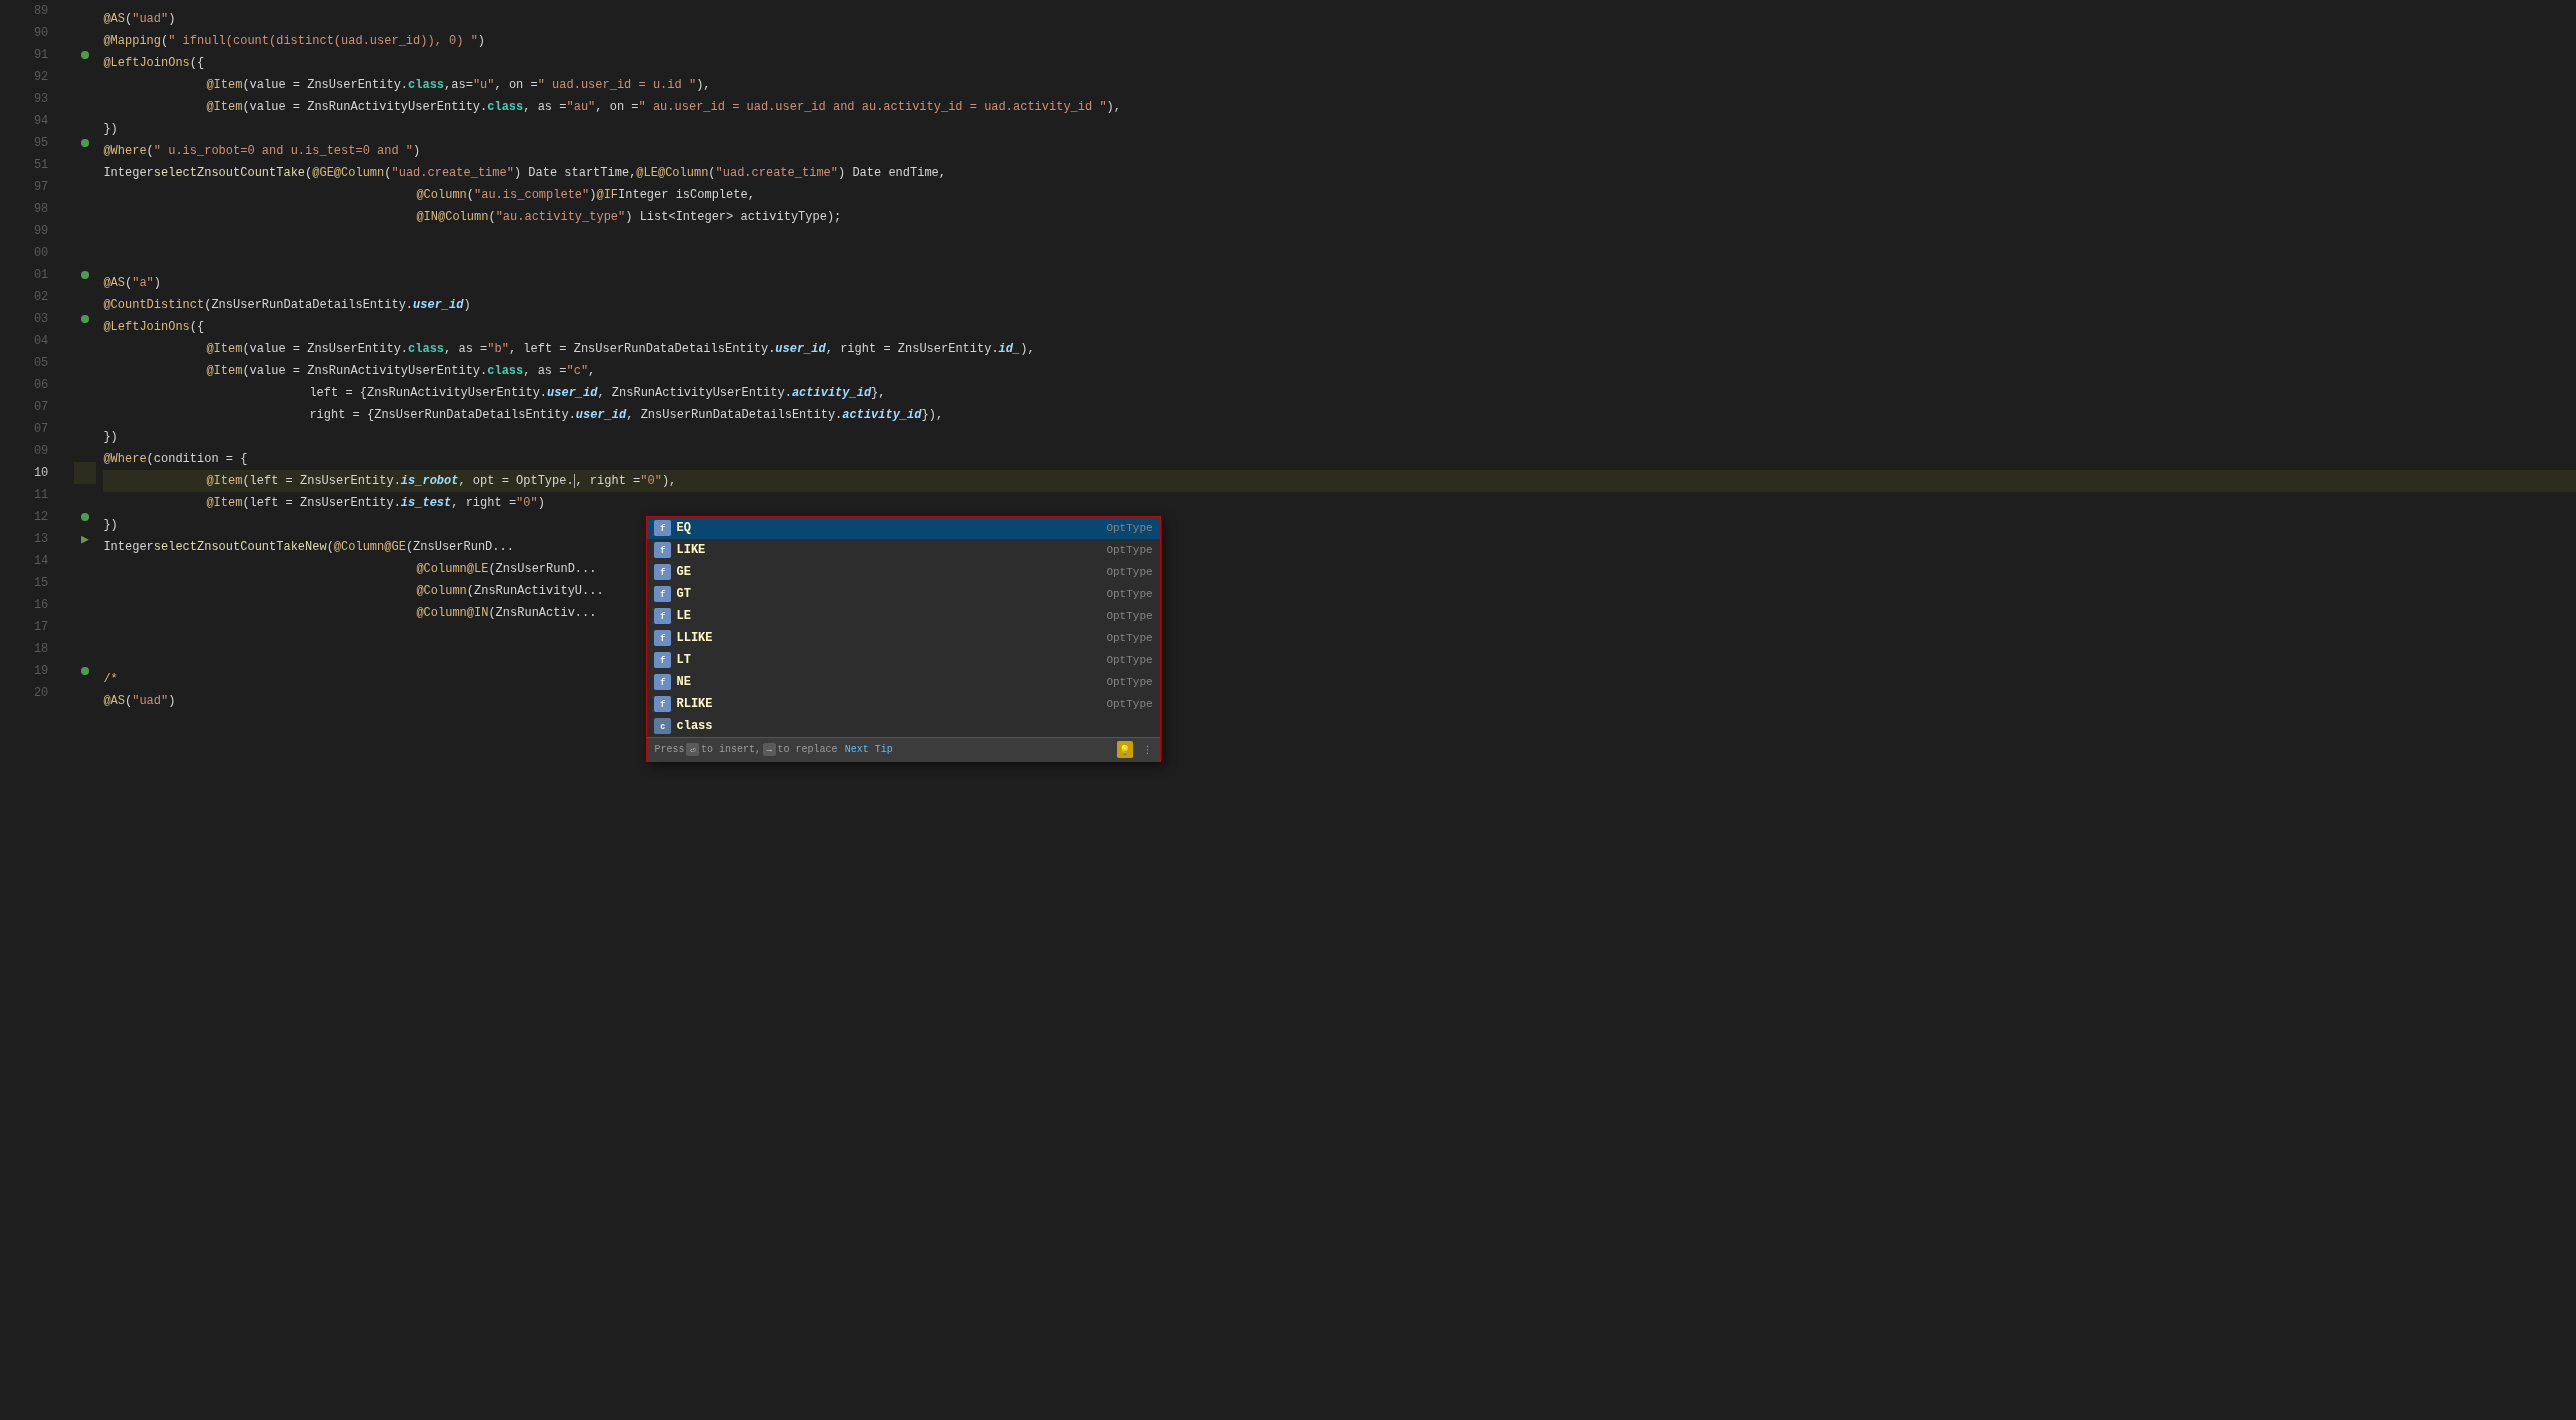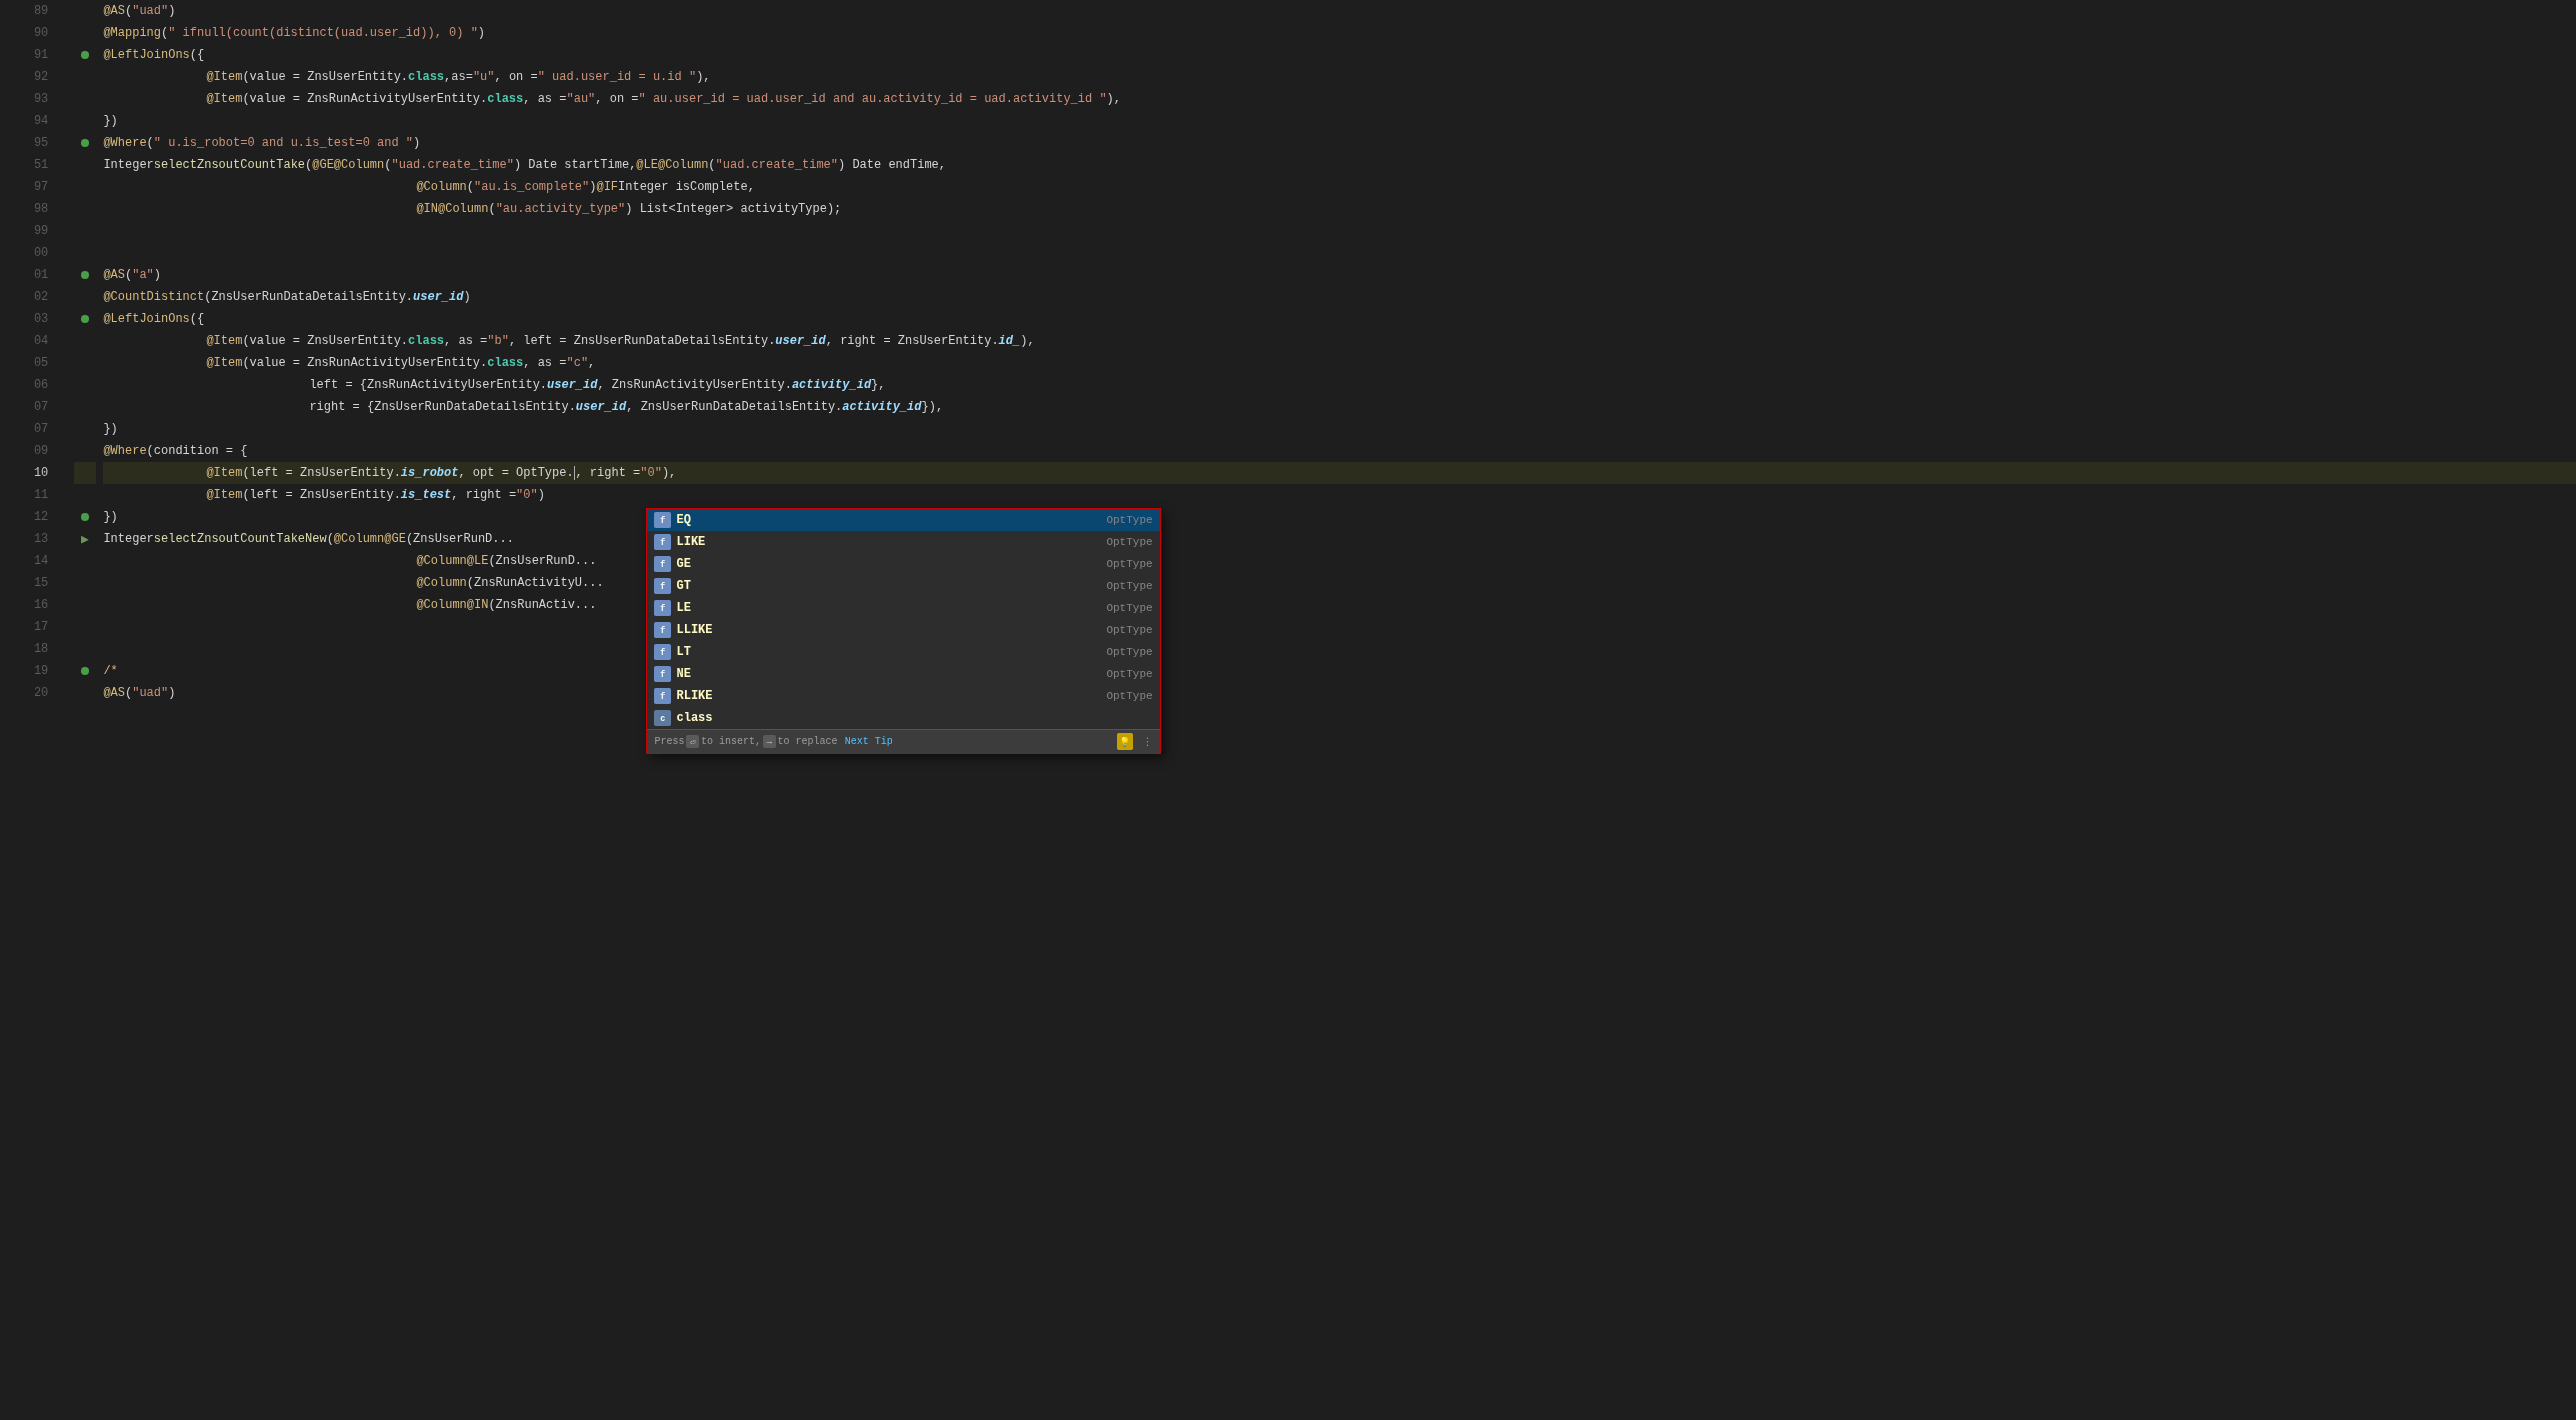--- a/index.html
+++ b/index.html
@@ -53,20 +53,21 @@
       width: 26px;
       background: #1e1e1e;
       flex-shrink: 0;
       position: relative;
     }
     .code-content {
       flex: 1;
       overflow: auto;
       padding-left: 7.4px;
       position: relative;
+      margin-top: 8px;
     }
     .code-line {
       height: 22px;
       white-space: nowrap;
       display: flex;
       align-items: center;
       line-height: 22px;
       font-size: 12px;
       position: relative;
     }

